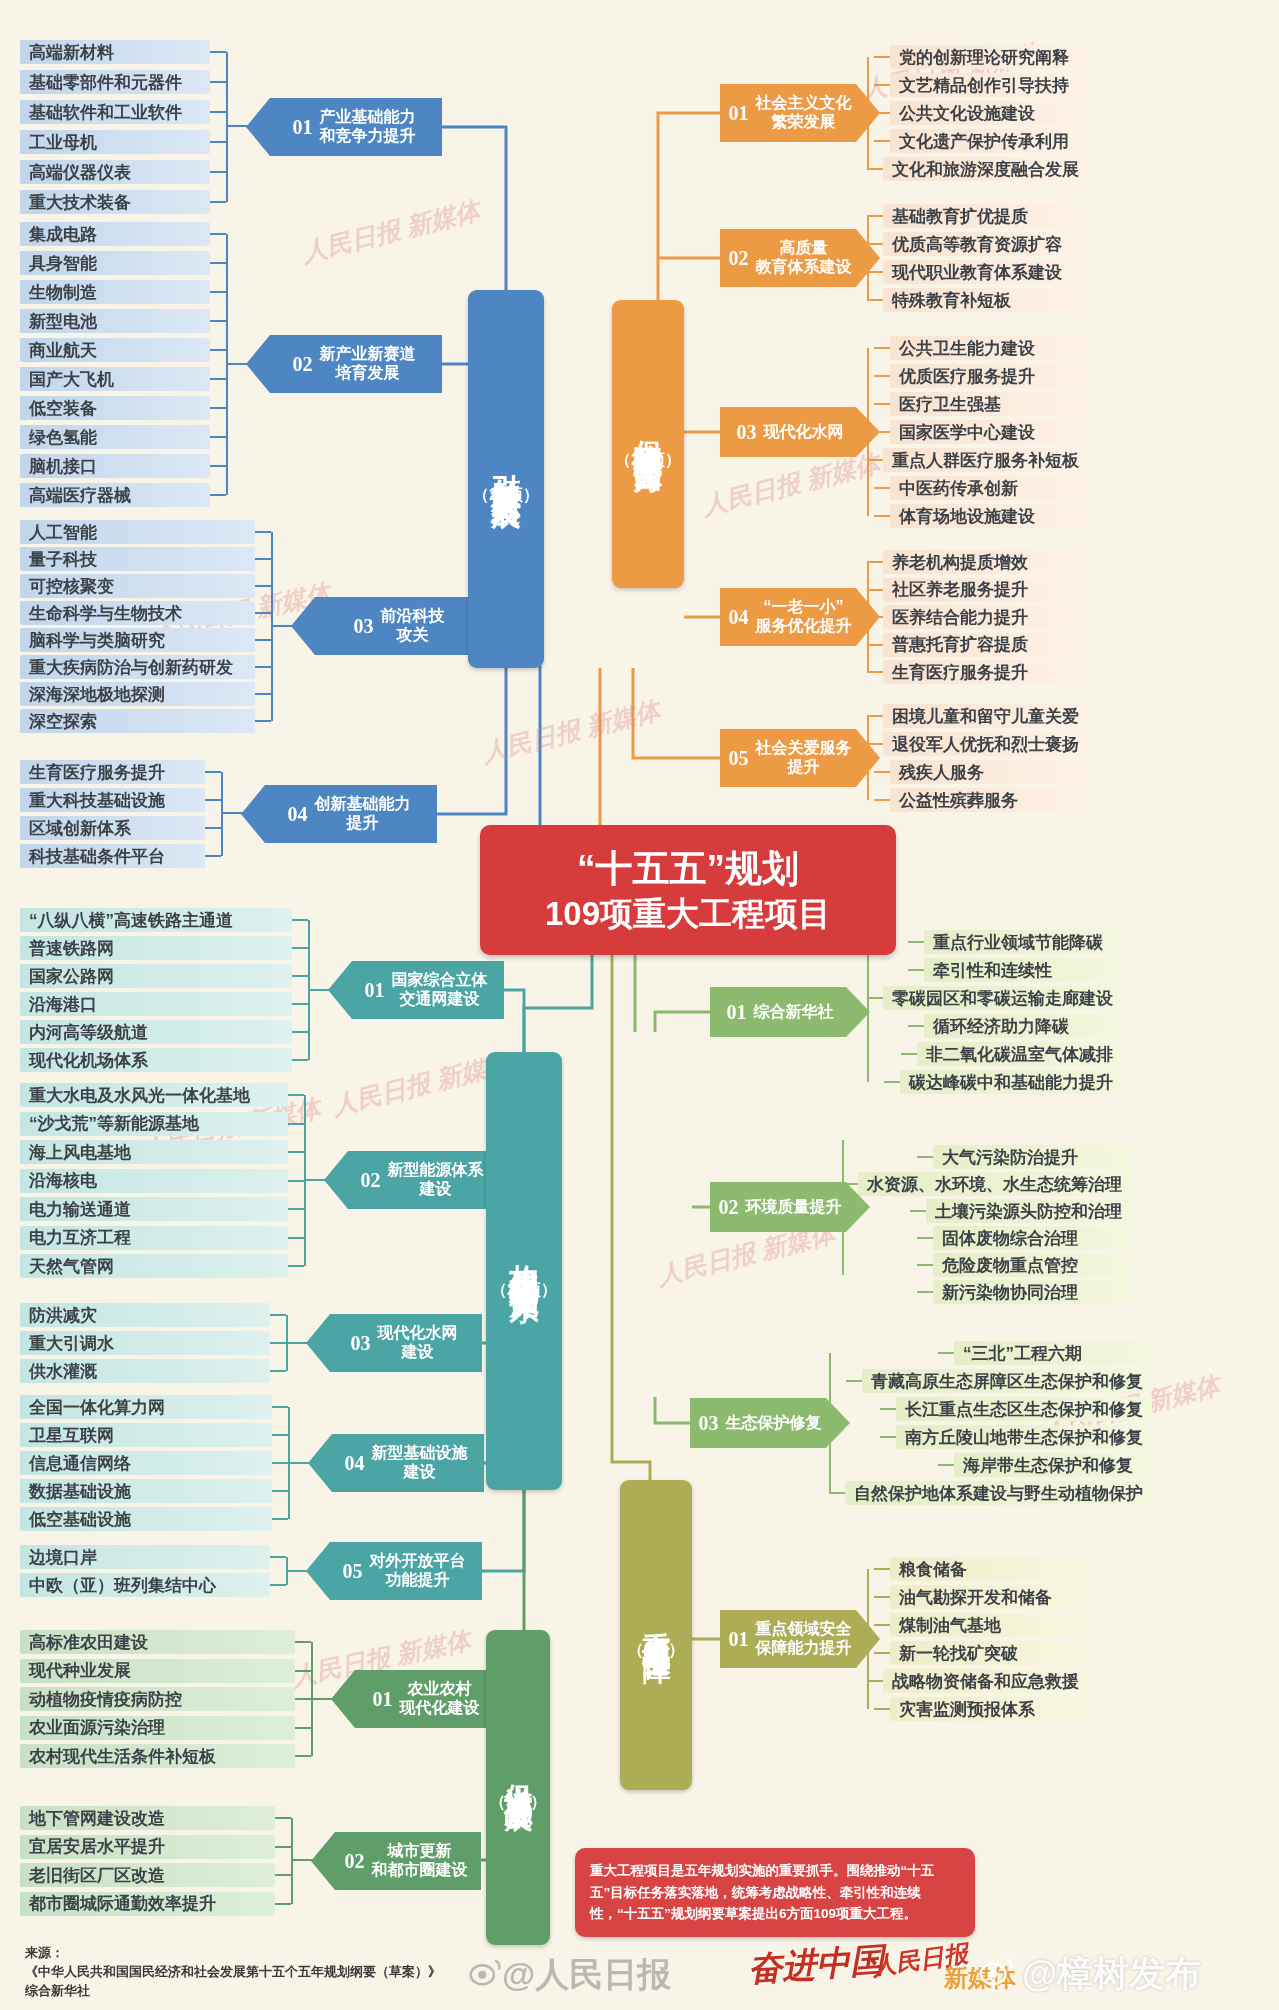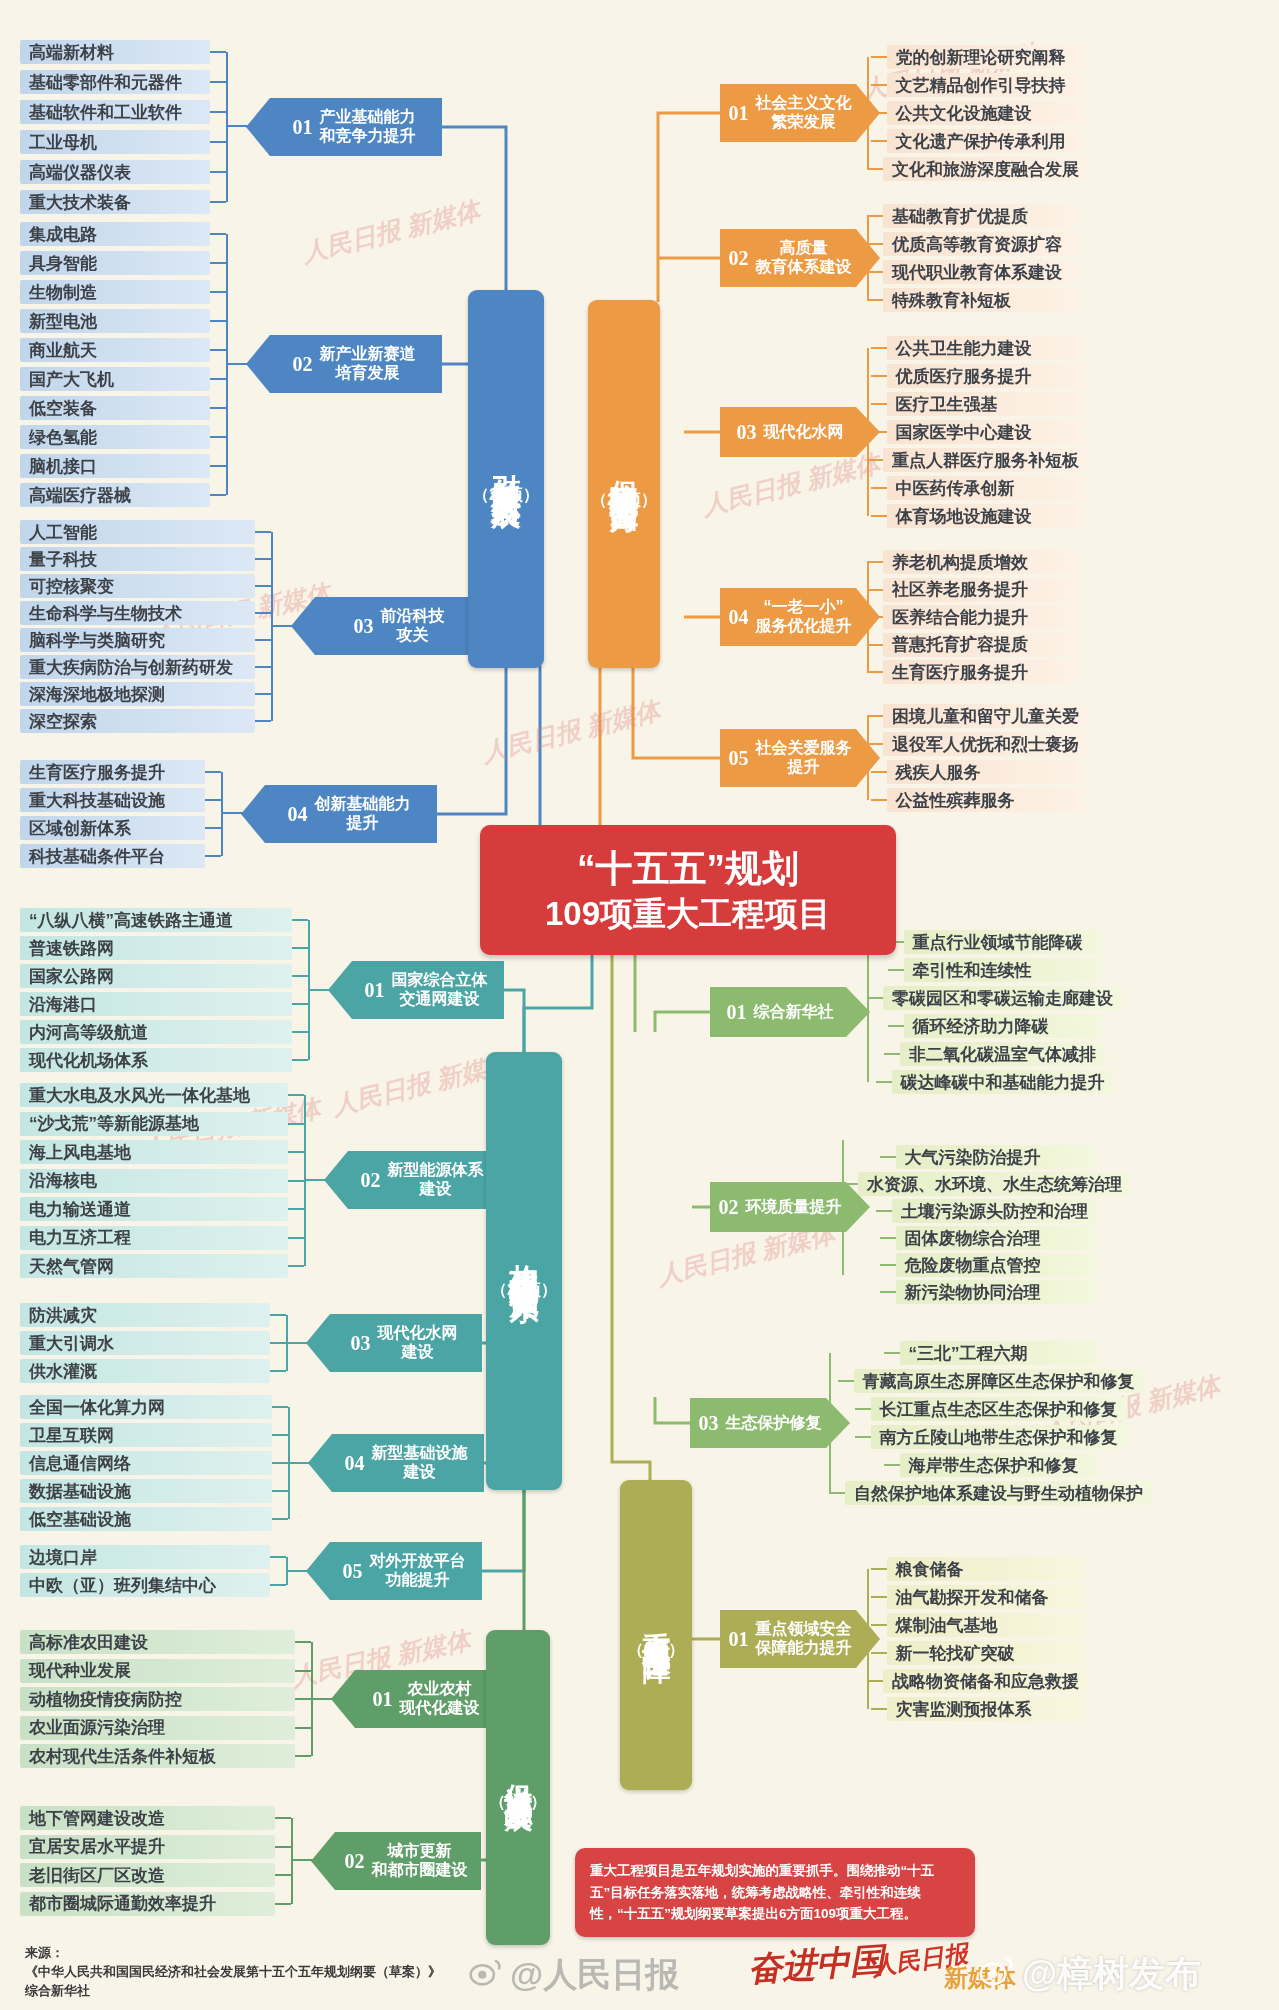--- a/index.html
+++ b/index.html
@@ -2,21 +2,21 @@
 <html><head>
 <meta charset="utf-8">
 <style>
   html,body{margin:0;padding:0;}
   body{font-family:"Liberation Sans",sans-serif;background:#efead9;}
   #canvas{position:relative;width:1279px;height:2010px;background:#f8f4e8;overflow:hidden;margin:0 auto;}
   .wires{position:absolute;left:0;top:0;pointer-events:none;}
   .wires polyline{fill:none;stroke-width:3;}
 
   .group{position:absolute;}
-  .items{position:absolute;left:0;top:0;display:flex;flex-direction:column;align-items:center;}
+  .items{position:absolute;left:0;top:0;display:flex;flex-direction:column;align-items:flex-end;}
   .item{position:relative;box-sizing:border-box;height:24px;margin-bottom:var(--mb,4px);
         display:flex;align-items:center;padding:0 9px;border-radius:2px;
         font-size:17px;font-weight:bold;color:#3d4148;white-space:nowrap;background:var(--ibg);}
   .group.left .item{width:var(--w);}
   .group.right .item{min-width:198px;}
   .group.left .item::after{content:'';position:absolute;left:100%;top:50%;margin-top:-1px;width:16px;border-top:2.5px solid var(--line);}
   .group.right .item::before{content:'';position:absolute;right:100%;top:50%;margin-top:-1px;width:16px;border-top:2.5px solid var(--line);}
   .vline{position:absolute;width:0;border-left:2.5px solid var(--line);}
   .hline{position:absolute;height:0;border-top:2.5px solid var(--line);}
   .badge{position:absolute;display:flex;align-items:center;justify-content:center;gap:7px;
@@ -44,21 +44,21 @@
   .title-box .t1{font-size:37px;font-weight:bold;line-height:1.25;}
   .title-box .t2{font-size:33px;font-weight:bold;line-height:1.25;}
 
   .note-box{position:absolute;left:575px;top:1848px;width:400px;box-sizing:border-box;background:#d84444;border-radius:10px;
             padding:12px 15px;color:#fff;font-size:13.5px;font-weight:bold;line-height:1.6;box-shadow:0 2px 4px rgba(0,0,0,.2);}
 
   .source{position:absolute;left:25px;top:1944px;color:#3a3a3a;font-size:13px;font-weight:bold;line-height:1.45;}
 
   .wm{position:absolute;color:rgba(222,125,120,.30);font-size:25px;font-weight:bold;white-space:nowrap;
       font-style:italic;pointer-events:none;}
-  .press-wm{position:absolute;left:468px;top:1952px;display:flex;align-items:center;gap:8px;
+  .press-wm{position:absolute;left:468px;top:1952px;display:flex;align-items:center;
             color:rgba(135,135,135,.55);font-size:34px;font-weight:bold;}
   .calli{position:absolute;left:748px;top:1942px;color:#c52f23;font-size:34px;font-weight:bold;font-style:italic;
          font-family:"Liberation Serif",serif;transform:rotate(-4deg);}
   .rmrb-script{position:absolute;left:872px;top:1944px;color:#cf3328;font-size:24px;font-weight:bold;font-style:italic;
          font-family:"Liberation Serif",serif;transform:rotate(-8deg);}
   .media-logo{position:absolute;left:944px;top:1962px;color:#e9a23b;font-size:24px;font-weight:bold;}
   .right-wm{position:absolute;left:978px;top:1950px;display:flex;align-items:center;gap:8px;
             color:rgba(255,255,255,.92);font-size:36px;font-weight:bold;text-shadow:0 0 3px rgba(90,90,90,.35);}
   .wicon{display:inline-block;}
 </style>
@@ -469,21 +469,21 @@
     <span class="cnt">（28项）</span>
   </div>
   <div class="spine teal" style="left:486px;top:1052px;width:76px;height:438px;">
     <span class="vt" style="font-size:29px">构建现代化基础设施体系</span>
     <span class="cnt">（23项）</span>
   </div>
   <div class="spine lgreen" style="left:486px;top:1630px;width:64px;height:315px;">
     <span class="vt" style="font-size:28px">促进城乡融合发展</span>
     <span class="cnt">（9项）</span>
   </div>
-  <div class="spine orange" style="left:588px;top:300px;width:72px;height:368px;">
+  <div class="spine orange" style="left:612px;top:300px;width:72px;height:288px;">
     <span class="vt" style="font-size:29px">保障和改善民生方面</span>
     <span class="cnt">（25项）</span>
   </div>
   <div class="spine olive" style="left:620px;top:1480px;width:72px;height:310px;">
     <span class="vt" style="font-size:28px">重点领域安全保障</span>
     <span class="cnt">（6项）</span>
   </div>
 
   <div class="title-box">
     <span class="t1">“十五五”规划</span>

